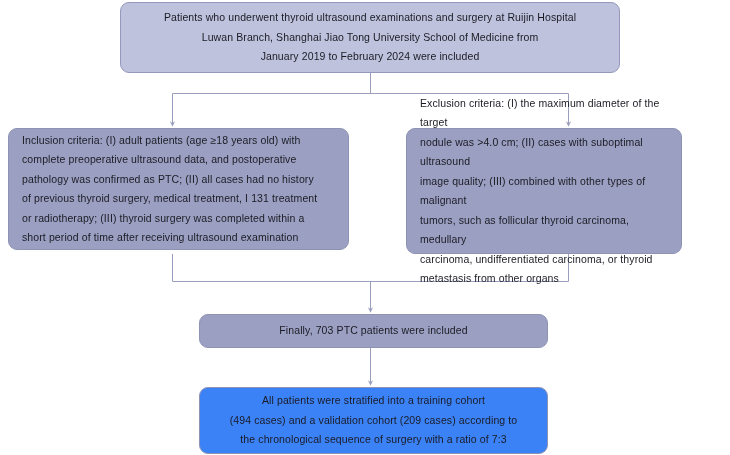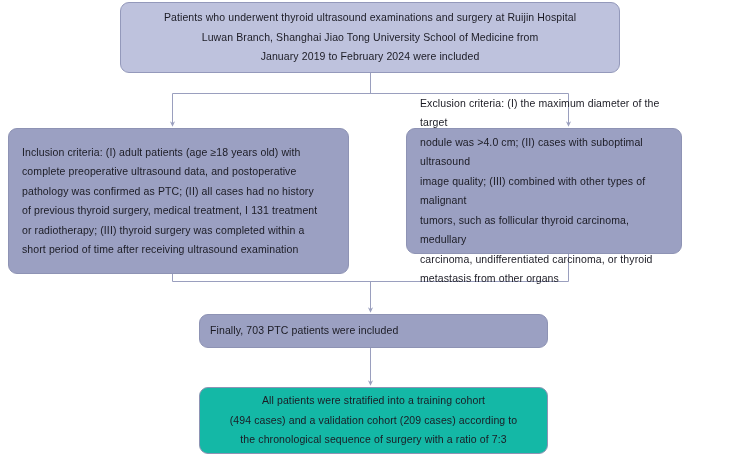--- a/index.html
+++ b/index.html
@@ -59,21 +59,21 @@
     border-color: #9499bb;
     justify-content: center;
     text-align: center;
     padding: 4px 10px;
   }
 
   .node-inclusion {
     left: 8px;
     top: 128px;
     width: 341px;
-    height: 146px;
+    height: 122px;
     background: #9ba0c2;
     text-align: left;
     padding: 4px 24px 4px 13px;
   }
 
   .node-exclusion {
     left: 406px;
     top: 128px;
     width: 276px;
     height: 126px;
@@ -82,30 +82,30 @@
     padding: 4px 12px 4px 13px;
   }
 
   .node-final {
     left: 199px;
     top: 314px;
     width: 349px;
     height: 34px;
     background: #9ba0c2;
     justify-content: center;
-    text-align: left;
+    text-align: center;
     padding: 2px 10px;
   }
 
   .node-cohorts {
     left: 199px;
     top: 387px;
     width: 349px;
     height: 67px;
-    background: #14b8a6;
+    background: #3b82f6;
     justify-content: center;
     text-align: center;
     padding: 3px 10px;
   }
 </style>
 </head>
 <body>
 
 <div id="flowchart">
 

